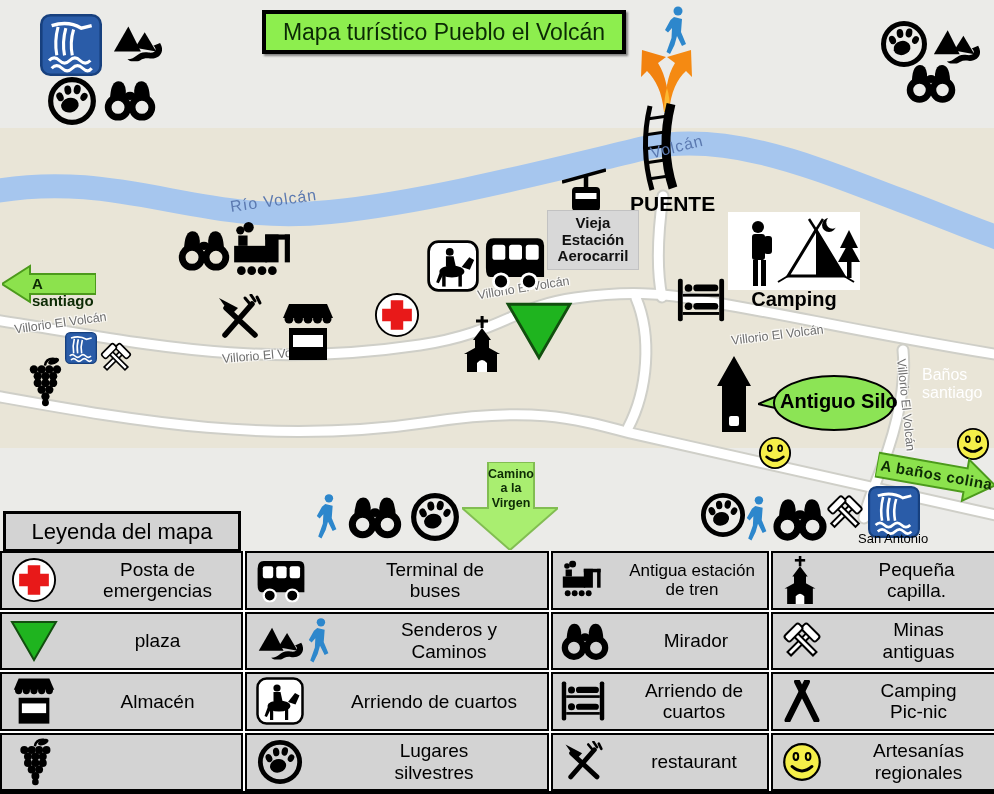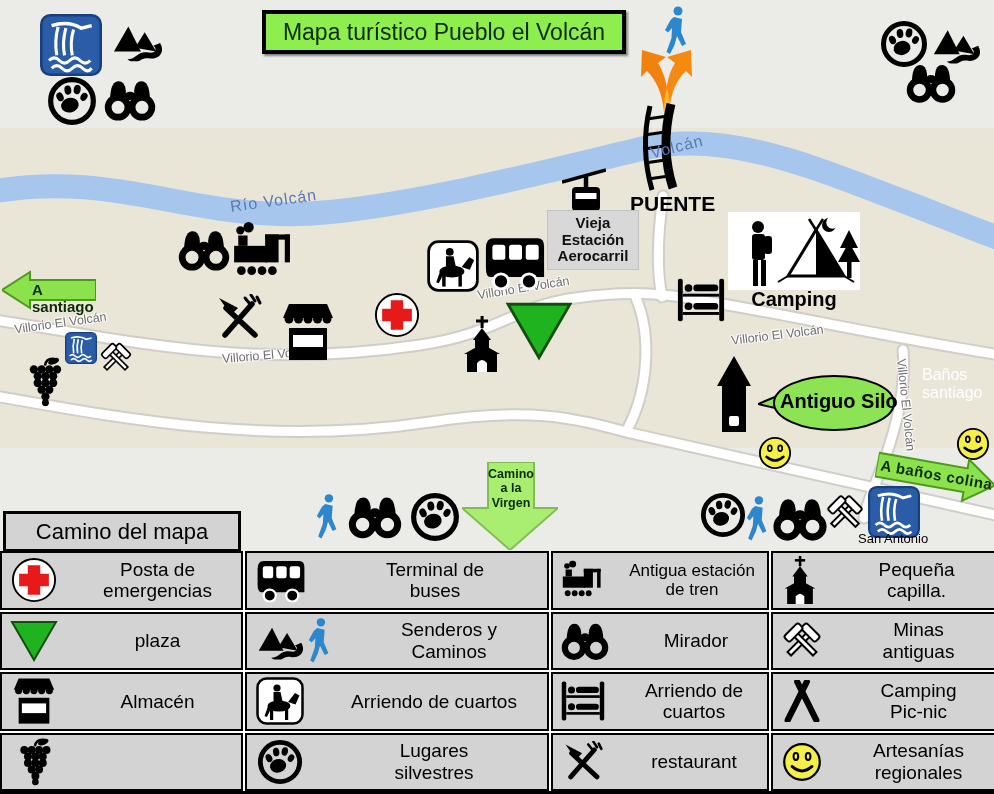--- a/index.html
+++ b/index.html
@@ -337,21 +337,21 @@
         <svg class="ic" viewBox="0 0 50 42">
           <use href="#s-binoc"></use>
         </svg>
       </span>
     <span class="abs" style="left:230px;top:222px;width:62px;height:58px">
         <svg class="ic" viewBox="0 0 60 56">
           <use href="#s-train"></use>
         </svg>
       </span>
 
-    <div class="garrow" style="left:2px;top:270px;width:94px;height:40px">
+    <div class="garrow" style="left:2px;top:264px;width:94px;height:40px">
       <svg viewBox="0 0 94 40">
           <polygon points="0,20 28,2 28,10 94,10 94,30 28,30 28,38" fill="#8ce24d" stroke="#4c9a1c" stroke-width="2"></polygon>
         </svg>
       <span class="t" style="left:30px;top:11px;font-size:15px">A santiago</span>
     </div>
 
     <span class="abs roadlbl halo" style="left:14px;top:316px;transform:rotate(-8deg)">Villorio El Volcán</span>
     <span class="abs roadlbl halo" style="left:222px;top:348px;transform:rotate(-5deg)">Villorio El Volcán</span>
     <span class="abs roadlbl halo" style="left:477px;top:281px;transform:rotate(-9deg)">Villorio El Volcán</span>
     <span class="abs roadlbl halo" style="left:731px;top:328px;transform:rotate(-7deg)">Villorio El Volcán</span>
@@ -503,21 +503,21 @@
       </span>
     <span class="abs" style="left:868px;top:486px;width:52px;height:52px">
         <svg class="ic" viewBox="0 0 48 48">
           <use href="#s-falls"></use>
         </svg>
       </span>
     <span class="abs small-bold" style="left:858px;top:531px">San Antonio</span>
   </div>
 
   <div class="legend-head">
-      <span>Camino del mapa</span>
+      <span>Leyenda del mapa</span>
     </div>
 
   <div class="legend">
 
     <div class="cell">
       <span class="ci" style="width:52px">
           <svg style="width:46px;height:46px" viewBox="0 0 48 48">
             <use href="#s-cross"></use>
           </svg>
         </span>

